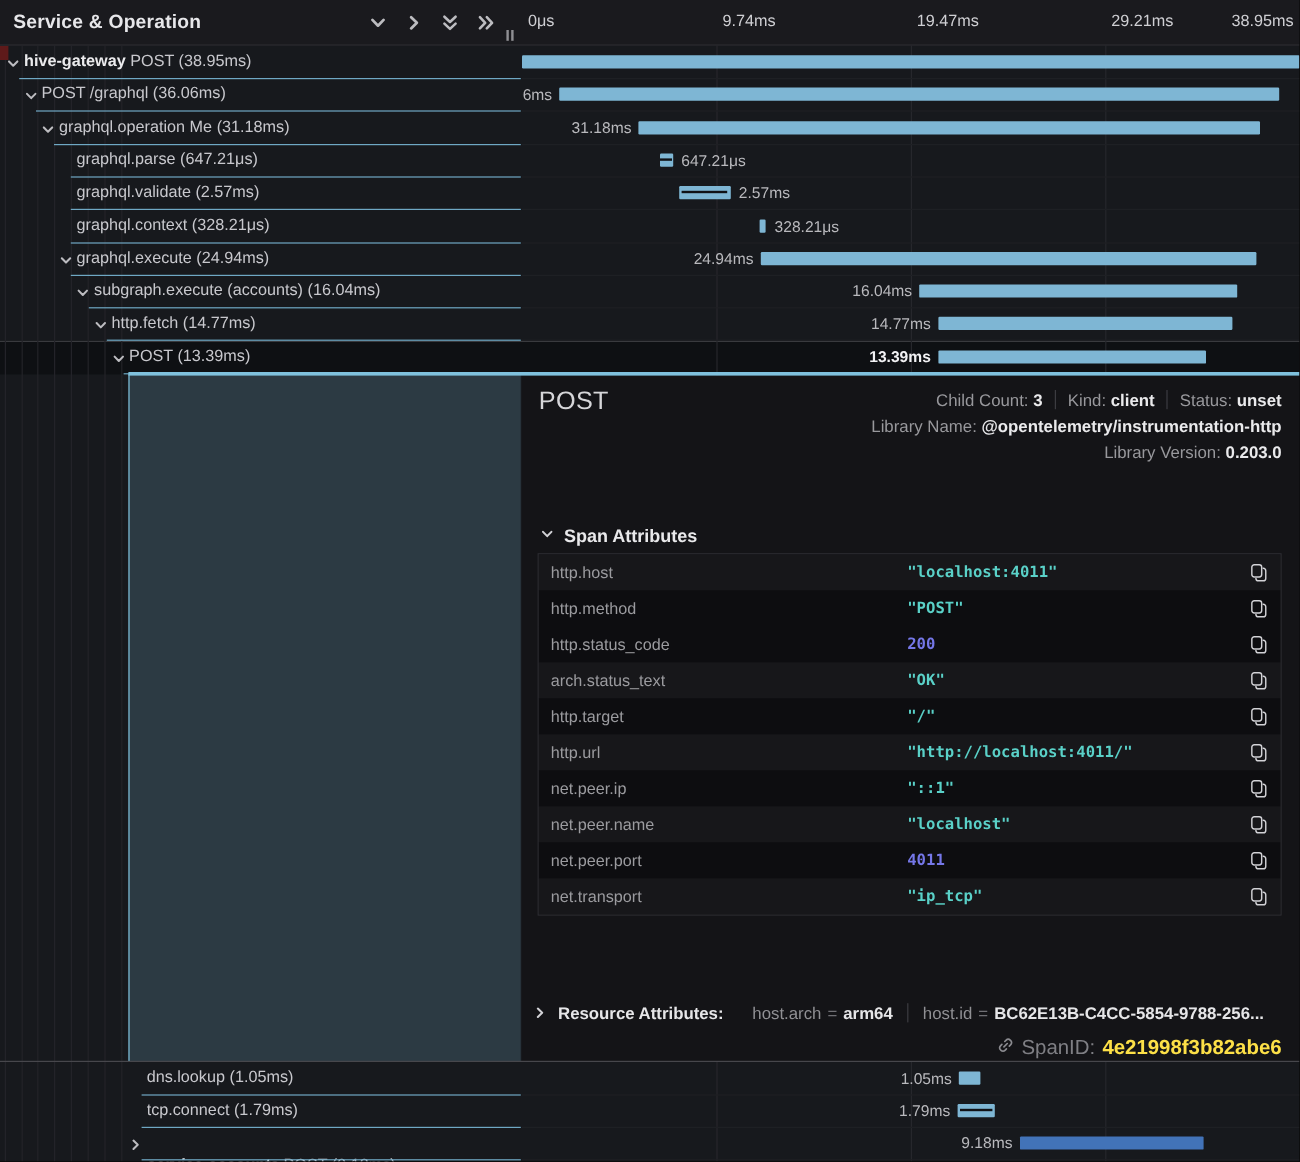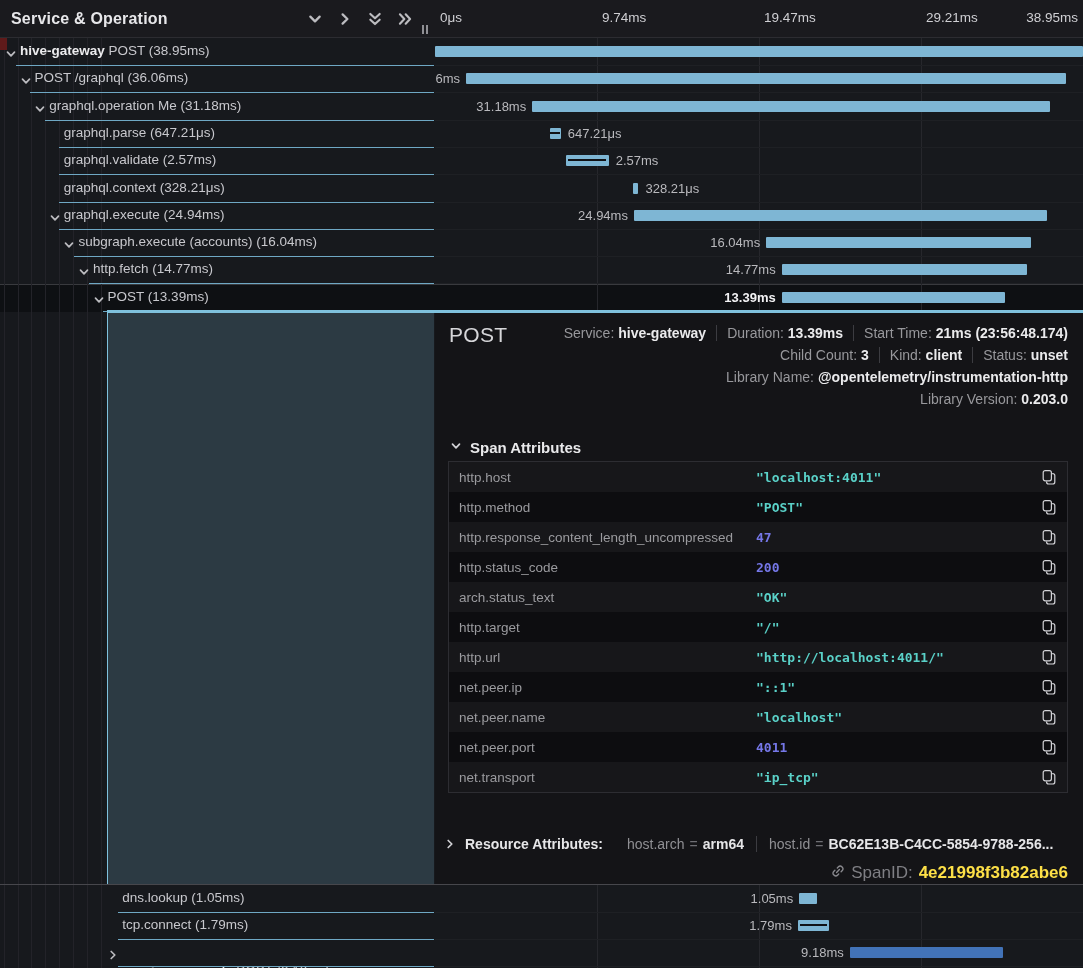--- a/index.html
+++ b/index.html
@@ -268,25 +268,20 @@
         <span class="bar-label" style="right: calc(36% + 6px);">9.18ms</span>
       </div>
     </div>
 
   <div class="abs sel-rect"></div>
   <div class="abs accent-top"></div>
   <div class="abs detail-panel">
     <div class="detail-title">POST</div>
     <div class="meta-lines" id="meta-lines">
         <div class="meta-line">
-          <span class="meta-item"><span class="meta-label">Service: </span><span class="meta-value">hive-gateway</span></span>
-          <span class="meta-item"><span class="meta-label">Duration: </span><span class="meta-value">13.39ms</span></span>
-          <span class="meta-item"><span class="meta-label">Start Time: </span><span class="meta-value">21ms (23:56:48.174)</span></span>
-        </div>
-        <div class="meta-line">
           <span class="meta-item"><span class="meta-label">Child Count: </span><span class="meta-value">3</span></span>
           <span class="meta-item"><span class="meta-label">Kind: </span><span class="meta-value">client</span></span>
           <span class="meta-item"><span class="meta-label">Status: </span><span class="meta-value">unset</span></span>
         </div>
         <div class="meta-line">
           <span class="meta-item"><span class="meta-label">Library Name: </span><span class="meta-value">@opentelemetry/instrumentation-http</span></span>
         </div>
         <div class="meta-line">
           <span class="meta-item"><span class="meta-label">Library Version: </span><span class="meta-value">0.203.0</span></span>
         </div>
@@ -303,28 +298,20 @@
           <span class="attr-key">http.host</span>
           <span class="attr-value string">"localhost:4011"</span>
           <span class="copy-btn"><svg width="16" height="16" viewBox="0 0 16 16" fill="none" stroke="#d2d2d6" stroke-width="1.2">
   <rect x="2.2" y="1.6" width="8.2" height="10.2" rx="2"></rect>
   <path d="M5.6 12.6v.4a2 2 0 0 0 2 2h4.2a2 2 0 0 0 2-2V6.6a2 2 0 0 0-2-2h-.6"></path>
             </svg></span>
         </div>
         <div class="attr-row dark">
           <span class="attr-key">http.method</span>
           <span class="attr-value string">"POST"</span>
-          <span class="copy-btn"><svg width="16" height="16" viewBox="0 0 16 16" fill="none" stroke="#d2d2d6" stroke-width="1.2">
-  <rect x="2.2" y="1.6" width="8.2" height="10.2" rx="2"></rect>
-  <path d="M5.6 12.6v.4a2 2 0 0 0 2 2h4.2a2 2 0 0 0 2-2V6.6a2 2 0 0 0-2-2h-.6"></path>
-            </svg></span>
-        </div>
-        <div class="attr-row light">
-          <span class="attr-key">http.response_content_length_uncompressed</span>
-          <span class="attr-value number">47</span>
           <span class="copy-btn"><svg width="16" height="16" viewBox="0 0 16 16" fill="none" stroke="#d2d2d6" stroke-width="1.2">
   <rect x="2.2" y="1.6" width="8.2" height="10.2" rx="2"></rect>
   <path d="M5.6 12.6v.4a2 2 0 0 0 2 2h4.2a2 2 0 0 0 2-2V6.6a2 2 0 0 0-2-2h-.6"></path>
             </svg></span>
         </div>
         <div class="attr-row dark">
           <span class="attr-key">http.status_code</span>
           <span class="attr-value number">200</span>
           <span class="copy-btn"><svg width="16" height="16" viewBox="0 0 16 16" fill="none" stroke="#d2d2d6" stroke-width="1.2">
   <rect x="2.2" y="1.6" width="8.2" height="10.2" rx="2"></rect>

